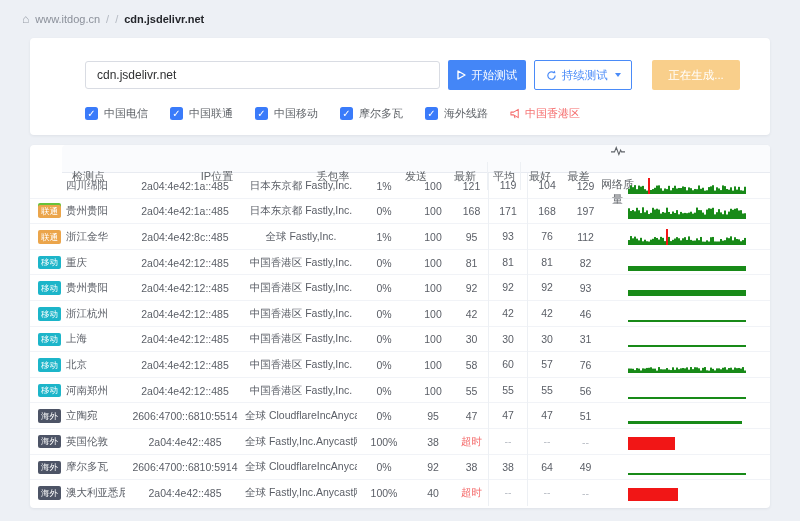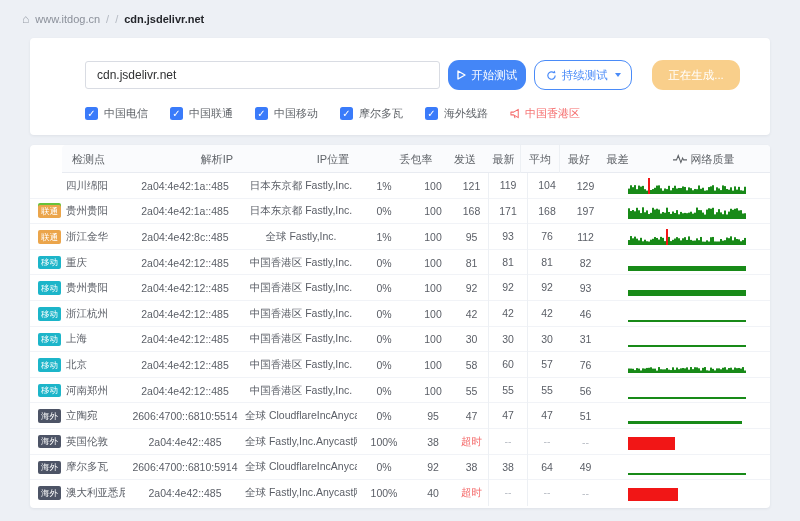--- a/index.html
+++ b/index.html
@@ -13,21 +13,21 @@
   .breadcrumb .crumb-sep { color:#b4b9c2; }
   .breadcrumb .crumb-current { color:#24262b; font-weight:bold; }
 
   .card { background:#fff; border-radius:4px; margin:0 30px; box-shadow:0 1px 3px rgba(30,40,60,.07); }
 
   
   .toolbar-card { margin-top:10px; padding:22px 30px 14px 55px; }
   .toolbar-row { display:flex; align-items:center; }
   .target-input { width:370px; height:28px; border:1px solid #d9dce3; border-radius:3px;
     padding:0 11px; font-size:12px; color:#303133; font-family:inherit; outline:none; }
-  .btn { height:30px; border:none; border-radius:11px; font-size:11.5px; font-family:inherit;
+  .btn { height:30px; border:none; border-radius:2px; font-size:11.5px; font-family:inherit;
     display:inline-flex; align-items:center; justify-content:center; gap:5px; cursor:pointer; }
   .btn-start { width:82px; margin-left:8px; background:#4486f7; color:#fff; }
   .btn-continuous { width:102px; margin-left:8px; background:#fff; border:1px solid #4a8bf8; color:#4a8bf8; }
   .btn-generating { width:92px; margin-left:20px; background:#f9cd85; color:#fff; opacity:.95; }
   .caret { width:0; height:0; border-left:3.5px solid transparent; border-right:3.5px solid transparent;
     border-top:4px solid #4a8bf8; margin-left:2px; }
 
   
   .filters-row { display:flex; align-items:center; margin-top:16px; gap:22px; }
   .checkbox-item { display:flex; align-items:center; gap:6px; font-size:11px; color:#5f6368; cursor:pointer; }
@@ -36,21 +36,21 @@
   .sponsor { display:flex; align-items:center; gap:4px; font-size:11px; color:#f56c6c; text-decoration:none; }
 
   
   .table-card { margin-top:10px; padding-bottom:2px; }
   .grid-row { display:grid; grid-template-columns:95px 120px 112px 54px 44px 33px 39px 39px 39px 1fr;
     align-items:center; }
   .thead { height:28px; background:#fafbfd; border-bottom:1px solid #e8ebf1; border-radius:4px 4px 0 0;
     font-size:11px; color:#5f6368;margin-left:32px; }
   .th { text-align:center; }
   .th.first { text-align:left; padding-left:10px; }
-  .th.quality-h { display:flex; align-items:center; justify-content:center; gap:4px; }
+  .th.quality-h { display:flex; align-items:center; justify-content:center; gap:20px;flex-direction:column; }
   .row { height:25.6px; border-bottom:1px solid #f1f3f7; font-size:10.5px; color:#5a5e66; }
   .row:last-child { border-bottom:none; }
   .cell { text-align:center; white-space:nowrap; overflow:hidden; }
   .cell.node { text-align:left; padding-left:8px; display:flex; align-items:center; gap:5px; }
   .badge { color:#fff; font-size:8.5px; line-height:1; padding:2.5px 3px; border-radius:2px; flex:none; }
   .sep-l { border-left:1px solid #edf0f4; height:25.6px; line-height:25.6px; }
   .thead .sep-l { height:28px; line-height:28px; }
   .red-text { color:#f56c6c; }
   .dim { color:#b7bcc4; }
 
@@ -124,21 +124,20 @@
           <path d="M4.5,8 L5.5,11" stroke="#f56c6c" stroke-width="1.1"></path>
         </svg>
         <span>中国香港区</span>
       </a>
     </div>
   </div>
 
   <div class="card table-card">
     <div class="grid-row thead">
         <div class="th first">检测点</div>
-        <div class="th">解析IP</div>
         <div class="th">IP位置</div>
         <div class="th">丢包率</div>
         <div class="th">发送</div>
         <div class="th">最新</div>
         <div class="th sep-l">平均</div>
         <div class="th sep-l">最好</div>
         <div class="th">最差</div>
         <div class="th quality-h">
           <svg width="14" height="12" viewBox="0 0 16 12">
             <polyline points="0,7 4,7 6,2 9,10 11,5 12,7 16,7" fill="none" stroke="#5f6368" stroke-width="1.2"></polyline>

